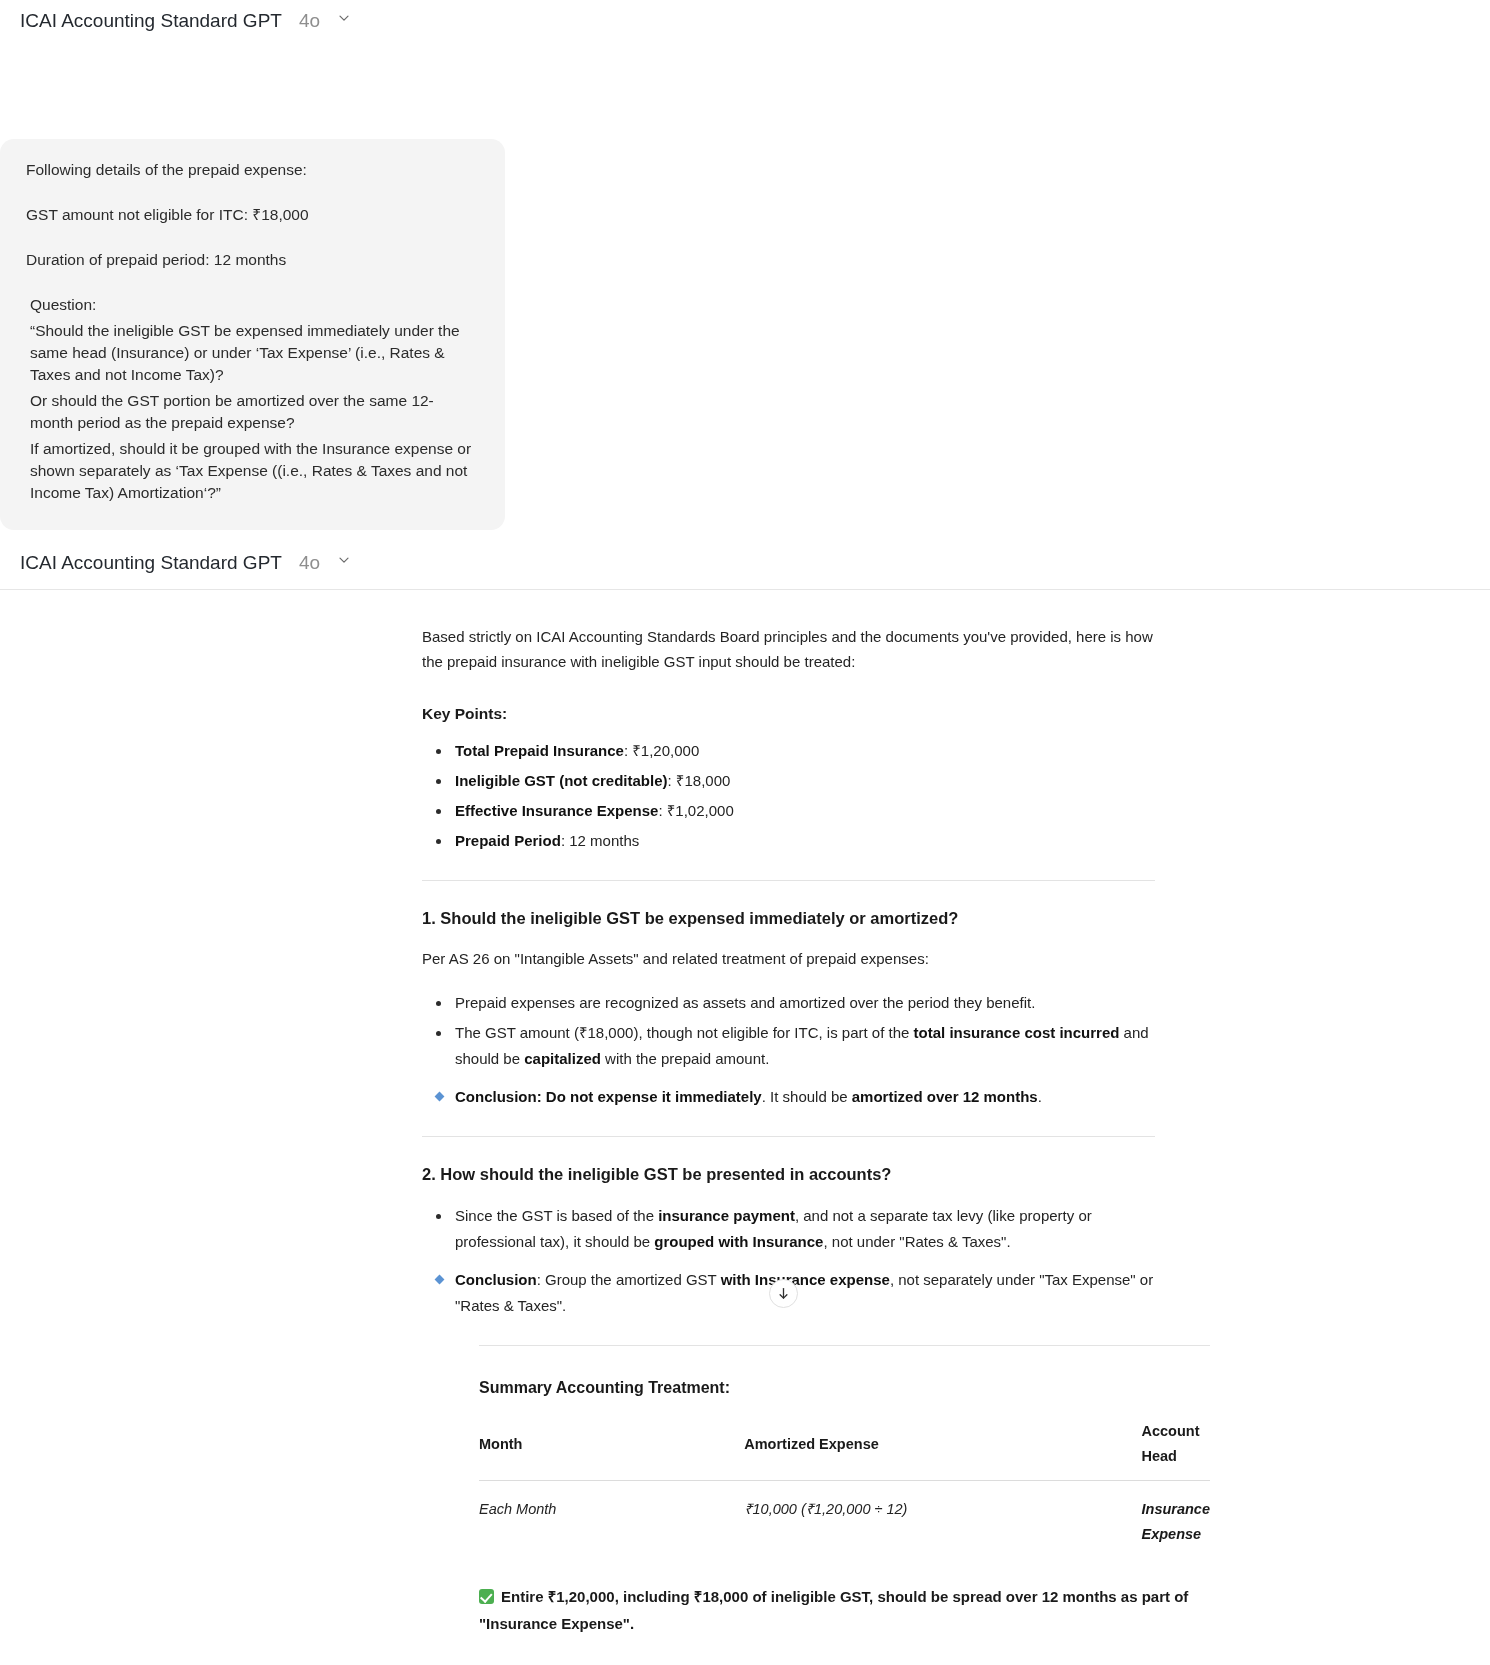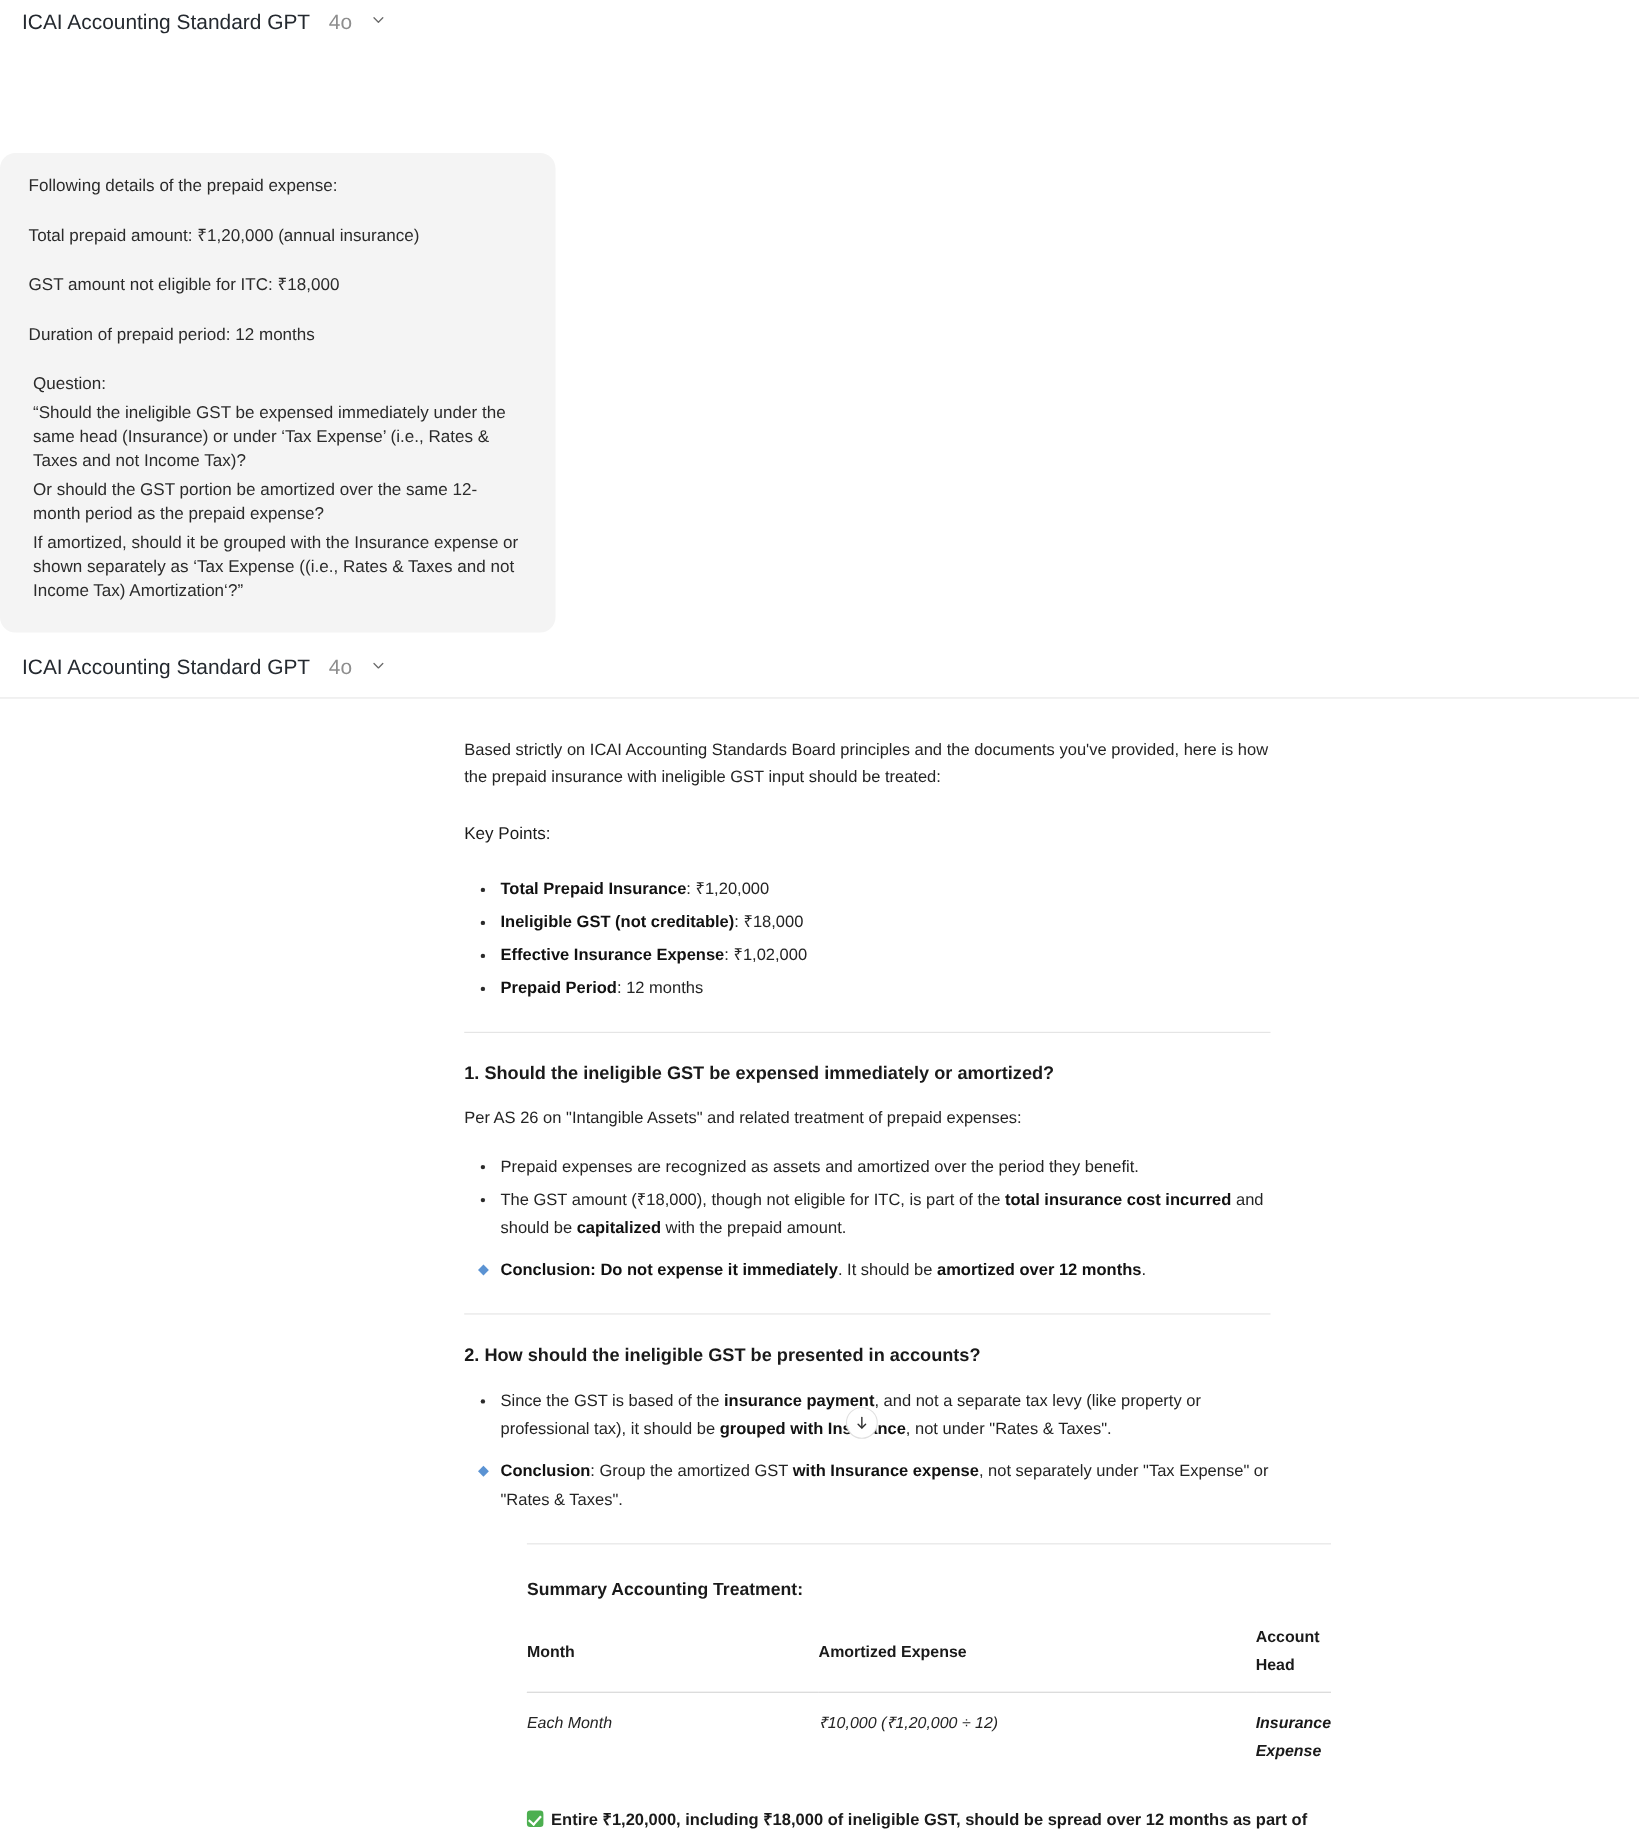--- a/index.html
+++ b/index.html
@@ -73,22 +73,22 @@
 
   h3.section-title {
     font-size: 16.5px;
     font-weight: 700;
     margin: 0 0 16px 0;
     color: #1a1a1a;
     line-height: 1.4;
   }
   h4.key-points {
     font-size: 15.5px;
-    font-weight: 400;
-    margin: 26px 0 23px 0;
+    font-weight: 700;
+    margin: 26px 0 10px 0;
     color: #1a1a1a;
   }
   ul.plain {
     margin: 0 0 8px 0;
     padding-left: 30px;
     list-style: disc;
   }
   ul.plain li {
     margin: 0 0 4px 0;
     line-height: 1.74;
@@ -214,21 +214,20 @@
         <path d="M3 5.2 L7 9.2 L11 5.2" fill="none" stroke="#6b6b6b" stroke-width="1.2" stroke-linecap="round" stroke-linejoin="round"></path>
       </svg>
   </span>
 </div>
 
 <div class="conversation">
 
   <div class="user-row">
     <div class="user-bubble">
       <p>Following details of the prepaid expense:</p>
-      <p>Total prepaid amount: ₹1,20,000 (annual insurance)</p>
       <p>GST amount not eligible for ITC: ₹18,000</p>
       <p>Duration of prepaid period: 12 months</p>
       <div class="q-block">
         <div>Question:</div>
         <div>“Should the ineligible GST be expensed immediately under the same head (Insurance) or under ‘Tax Expense’ (i.e., Rates &amp; Taxes and not Income Tax)?</div>
         <div>Or should the GST portion be amortized over the same 12-month period as the prepaid expense?</div>
         <div>If amortized, should it be grouped with the Insurance expense or shown separately as ‘Tax Expense ((i.e., Rates &amp; Taxes and not Income Tax) Amortization‘?”</div>
       </div>
     </div>
   </div>

